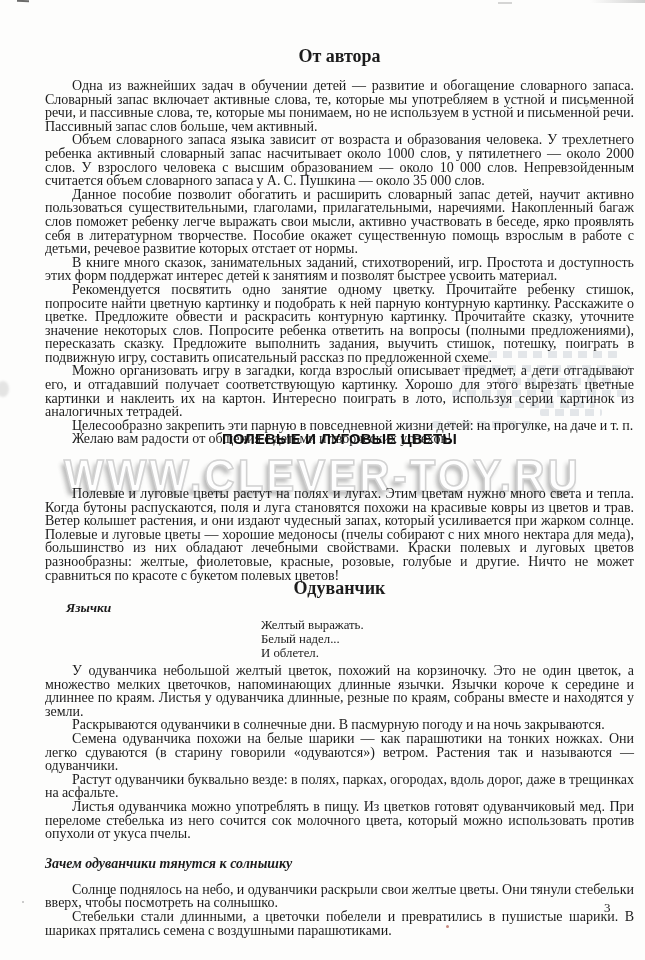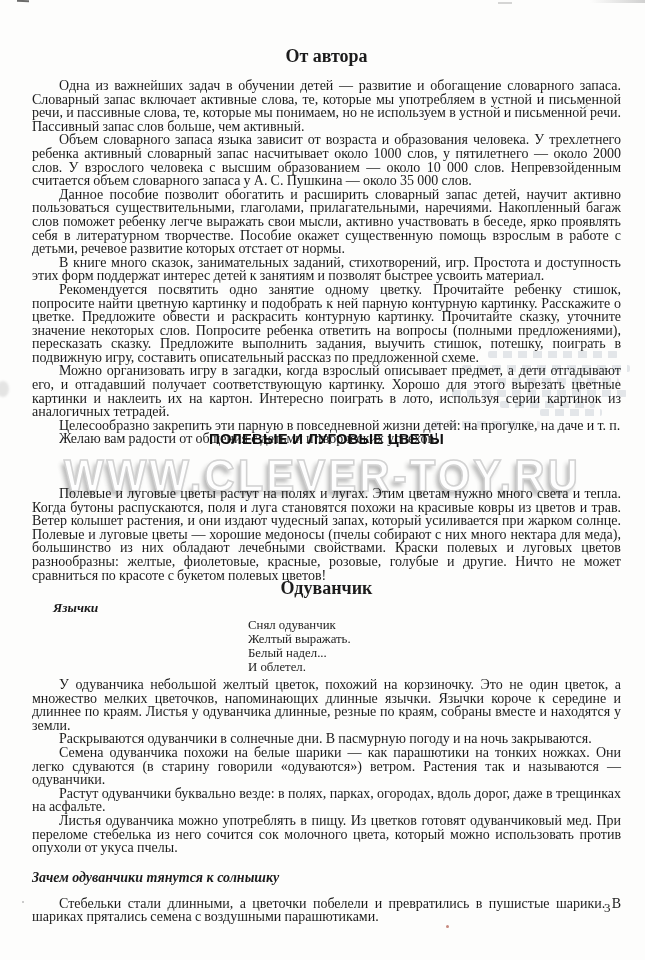--- a/index.html
+++ b/index.html
@@ -6,21 +6,21 @@
   html,body{margin:0;padding:0;background:#e9e9e9;}
   #page{
     position:relative;
     width:645px;height:960px;
     background:#fdfdfc;
     overflow:hidden;
     font-family:"Liberation Serif", serif;
     color:#1c1c1c;
   }
   
-  .sec{position:absolute;left:32px;width:589px;z-index:3;}
+  .sec{position:absolute;left:45px;width:589px;z-index:3;}
   .h-serif{
     font-family:"Liberation Serif", serif;
     font-weight:bold;font-size:18px;line-height:21px;
     text-align:center;margin:0;
   }
   .h-sans{
     font-family:"Liberation Sans", sans-serif;
     font-weight:bold;font-size:15.5px;line-height:19px;
     text-align:center;margin:0;
     transform:scaleX(.96);transform-origin:center;
@@ -118,33 +118,33 @@
     <h2 class="h-sans">ПОЛЕВЫЕ И ЛУГОВЫЕ ЦВЕТЫ</h2>
     <div>
         <p class="para">Полевые и луговые цветы растут на полях и лугах. Этим цветам нужно много света и тепла. Когда бутоны распускаются, поля и луга становятся похожи на красивые ковры из цветов и трав. Ветер колышет растения, и они издают чудесный запах, который усиливается при жарком солнце. Полевые и луговые цветы — хорошие медоносы (пчелы собирают с них много нектара для меда), большинство из них обладают лечебными свойствами. Краски полевых и луговых цветов разнообразны: желтые, фиолетовые, красные, розовые, голубые и другие. Ничто не может сравниться по красоте с букетом полевых цветов!</p>
       </div>
   </section>
 
   <section class="sec" id="dandelion-sec">
     <h2 class="h-serif">Одуванчик</h2>
     <div class="poem-label">Язычки</div>
     <div class="poem">
-        <div class="poem-line">Снял одуванчик</div>
         <div class="poem-line">Желтый выражать.</div>
         <div class="poem-line">Белый надел...</div>
         <div class="poem-line">И облетел.</div>
       </div>
     <div class="body-block">
         <p class="para">У одуванчика небольшой желтый цветок, похожий на корзиночку. Это не один цветок, а множество мелких цветочков, напоминающих длинные язычки. Язычки короче к середине и длиннее по краям. Листья у одуванчика длинные, резные по краям, собраны вместе и находятся у земли.</p>
         <p class="para">Раскрываются одуванчики в солнечные дни. В пасмурную погоду и на ночь закрываются.</p>
         <p class="para">Семена одуванчика похожи на белые шарики — как парашютики на тонких ножках. Они легко сдуваются (в старину говорили «одуваются») ветром. Растения так и называются — одуванчики.</p>
         <p class="para">Растут одуванчики буквально везде: в полях, парках, огородах, вдоль дорог, даже в трещинках на асфальте.</p>
         <p class="para">Листья одуванчика можно употреблять в пищу. Из цветков готовят одуванчиковый мед. При переломе стебелька из него сочится сок молочного цвета, который можно использовать против опухоли от укуса пчелы.</p>
       </div>
     <h3 class="h-story">Зачем одуванчики тянутся к солнышку</h3>
     <div>
+        <p class="para">Солнце поднялось на небо, и одуванчики раскрыли свои желтые цветы. Они тянули стебельки вверх, чтобы посмотреть на солнышко.</p>
         <p class="para">Стебельки стали длинными, а цветочки побелели и превратились в пушистые шарики. В шариках прятались семена с воздушными парашютиками.</p>
       </div>
   </section>
 
   <div id="page-number">3</div>
 
 </div>
 
 </body></html>

